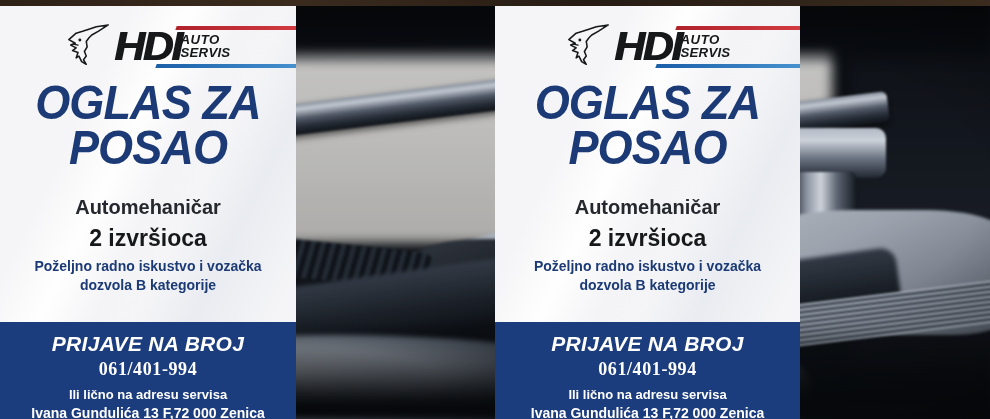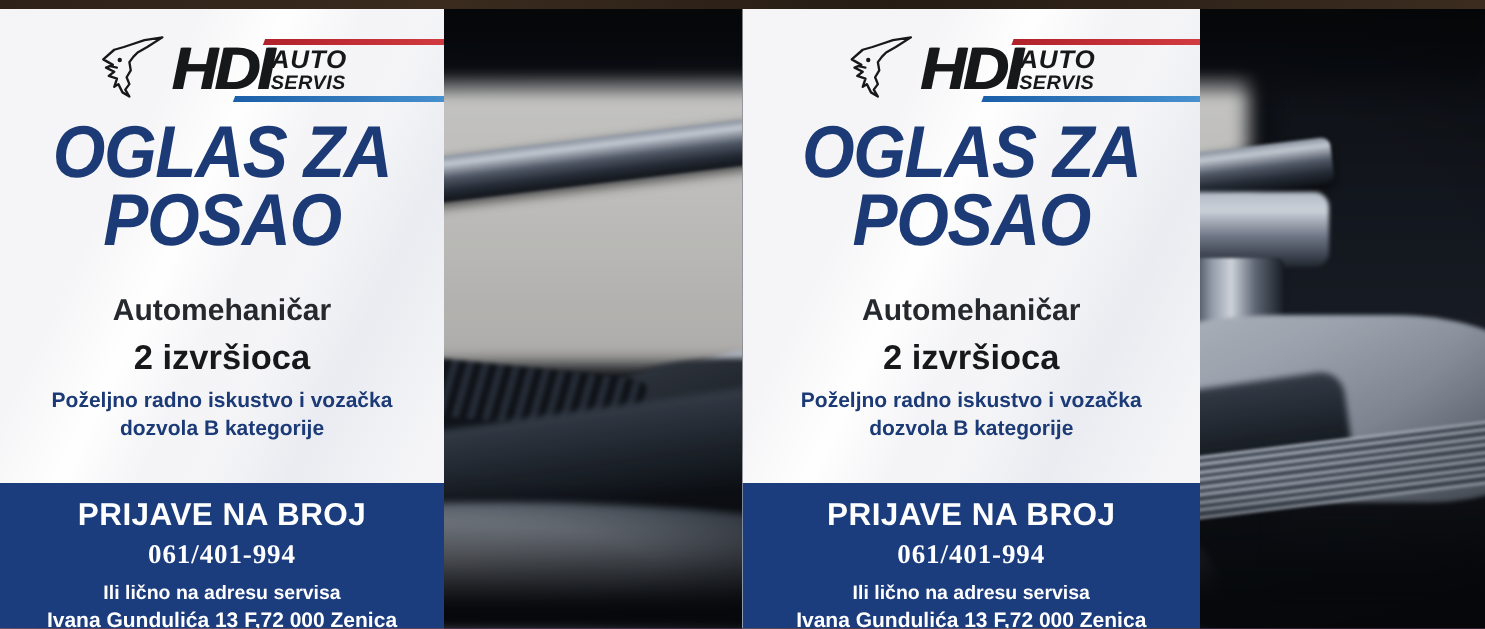--- a/index.html
+++ b/index.html
@@ -1,18 +1,18 @@
 <!DOCTYPE html>
 <html><head>
 <meta charset="utf-8">
 <style>
   html,body{margin:0;padding:0;background:#2b2018;}
   body{width:990px;height:419px;overflow:hidden;font-family:"Liberation Sans",sans-serif;}
 
-  #stage{position:relative;width:990px;height:419px;overflow:hidden;background:#a21caf;}
+  #stage{position:relative;width:990px;height:419px;overflow:hidden;background:#fdba74;}
 
   
   .top-strip{position:absolute;left:0;top:0;width:990px;height:6px;
     background:linear-gradient(90deg,#2e2118 0%,#3a2b1e 30%,#261c14 60%,#3b2c1f 100%);z-index:40;}
 
   
   .photo{position:absolute;top:0;height:419px;overflow:hidden;
          background:#0d1116;}
   .photo .sky{position:absolute;left:28%;top:0;width:40%;height:58%;
       background:linear-gradient(180deg,#e8e6e1 0%,#dcd9d2 55%,#c9c6bf 100%);filter:blur(6px);}
@@ -80,21 +80,21 @@
   
   .logo{position:absolute;left:0;right:0;top:14px;height:52px;display:flex;align-items:center;
         justify-content:center;gap:4px;}
   .logo .cat{width:46px;height:44px;flex:0 0 auto;}
   .logo .wordmark{position:relative;height:48px;display:flex;align-items:center;}
   .logo .hdi{font-family:"Liberation Sans",sans-serif;font-weight:700;font-style:italic;
         font-size:40px;letter-spacing:-2px;color:#17181a;line-height:1;
         transform:scaleX(1.06);text-shadow:1px 0 0 #17181a;}
   .logo .autoservis{display:flex;flex-direction:column;justify-content:center;margin-left:2px;
         font-style:italic;font-weight:700;line-height:1.02;color:#17181a;}
-  .logo .autoservis .a{font-size:17px;letter-spacing:.5px;transform:scaleX(1.02);}
+  .logo .autoservis .a{font-size:13px;letter-spacing:.5px;transform:scaleX(1.02);}
   .logo .autoservis .s{font-size:13px;letter-spacing:.2px;transform:scaleX(1.02);}
   .logo .bar-red{position:absolute;left:60px;top:4px;width:178px;height:4px;
         background:linear-gradient(90deg,#b1222b,#e0454a);transform:skewX(-20deg);}
   .logo .bar-blue{position:absolute;left:40px;bottom:2px;width:170px;height:4px;
         background:linear-gradient(90deg,#1a5fa8,#4f9ad6);transform:skewX(-20deg);}
 
   
   .headline{position:absolute;left:0;right:0;top:74px;text-align:center;color:#1b3a76;
         font-weight:700;font-style:italic;line-height:.92;letter-spacing:-1px;}
   .headline .l1,.headline .l2{display:block;font-size:49px;transform:scaleX(.92);}
@@ -116,21 +116,21 @@
   
   .social{position:absolute;right:10px;bottom:26px;display:flex;gap:6px;align-items:center;}
   .soc{width:20px;height:20px;border-radius:5px;display:flex;align-items:center;justify-content:center;}
   .soc.ig{background:radial-gradient(circle at 28% 100%,#fdd14f 0%,#f77737 22%,#e1306c 48%,#c13584 66%,#833ab4 88%);}
   .soc.fb{background:#3b7fe8;}
   .soc svg{display:block;}
 
   
   .band{position:absolute;left:0;right:0;bottom:0;height:97px;background:#1b3c7d;color:#fff;
         text-align:center;}
-  .band .b1{margin-top:10px;font-size:21px;font-weight:700;letter-spacing:.3px;}
+  .band .b1{margin-top:10px;font-size:21px;font-weight:700;font-style:italic;letter-spacing:.3px;}
   .band .b2{margin-top:3px;font-size:18px;font-weight:700;letter-spacing:.6px;font-family:Liberation Serif, serif;}
   .band .b3{margin-top:7px;font-size:13px;font-weight:700;}
   .band .b4{margin-top:3px;font-size:14px;font-weight:700;}
 </style>
 </head>
 <body>
 
 <div id="stage">
 
   <div class="photo" style="left:0;width:990px;">

